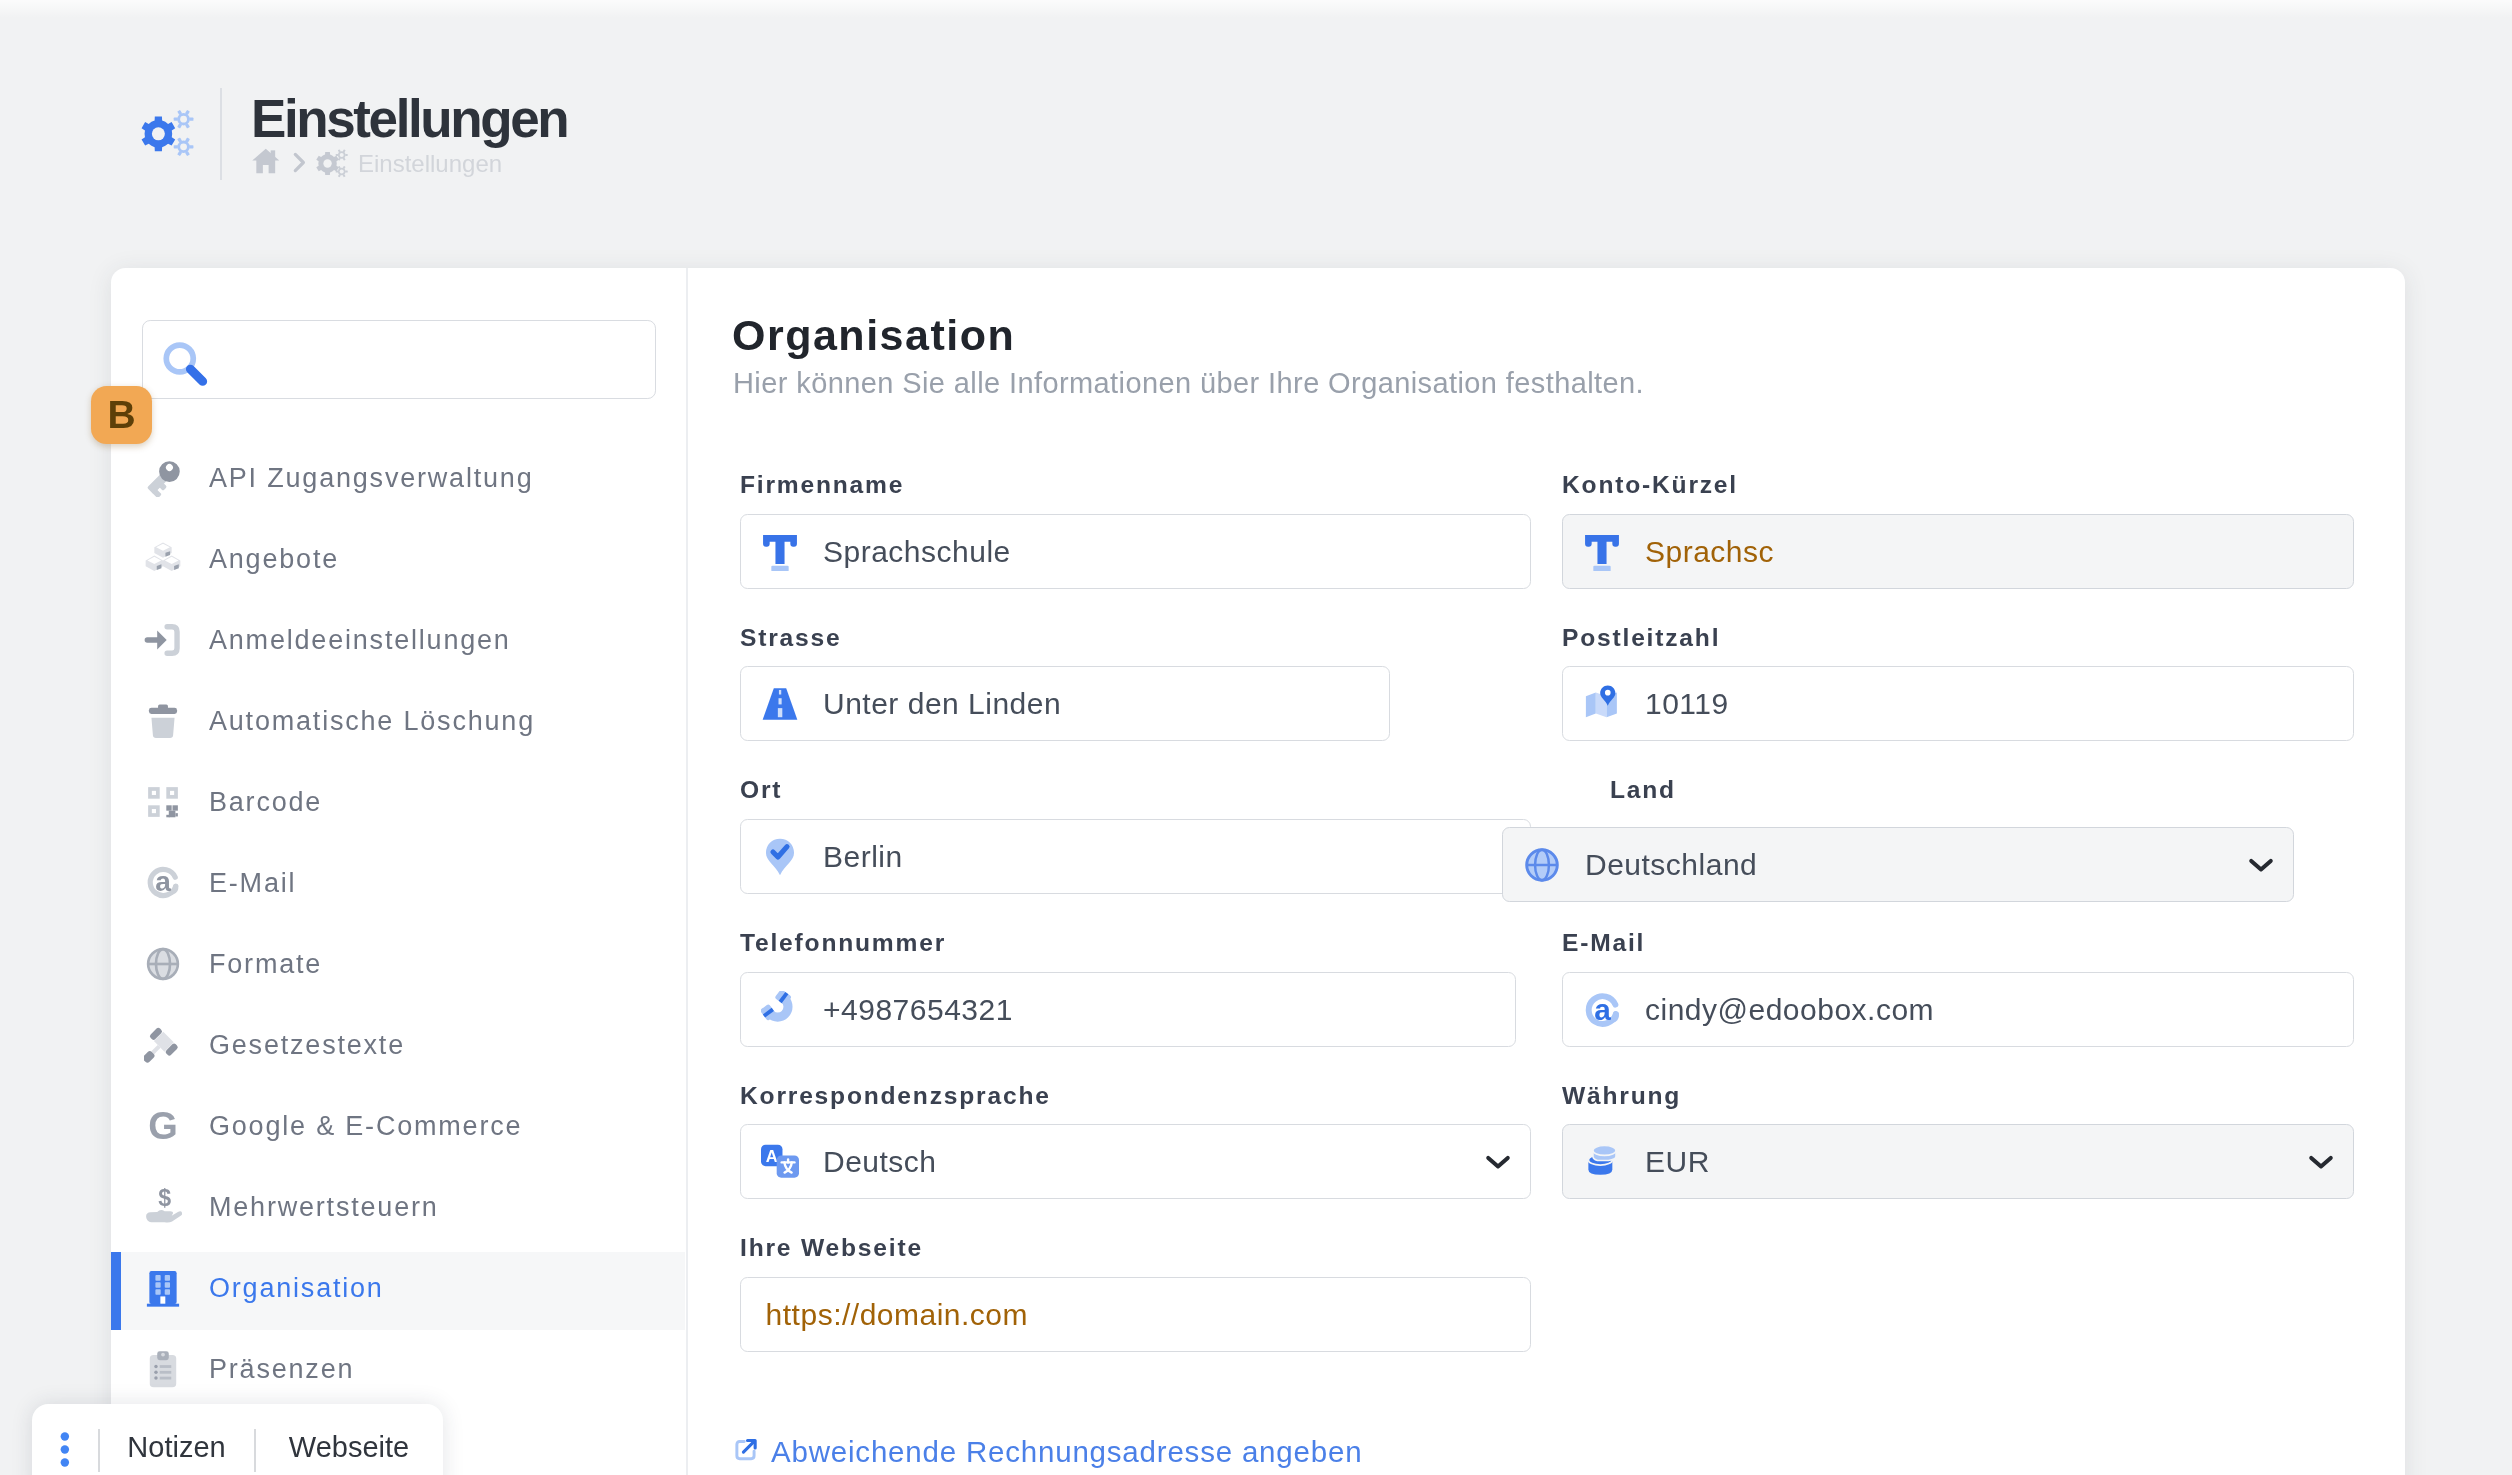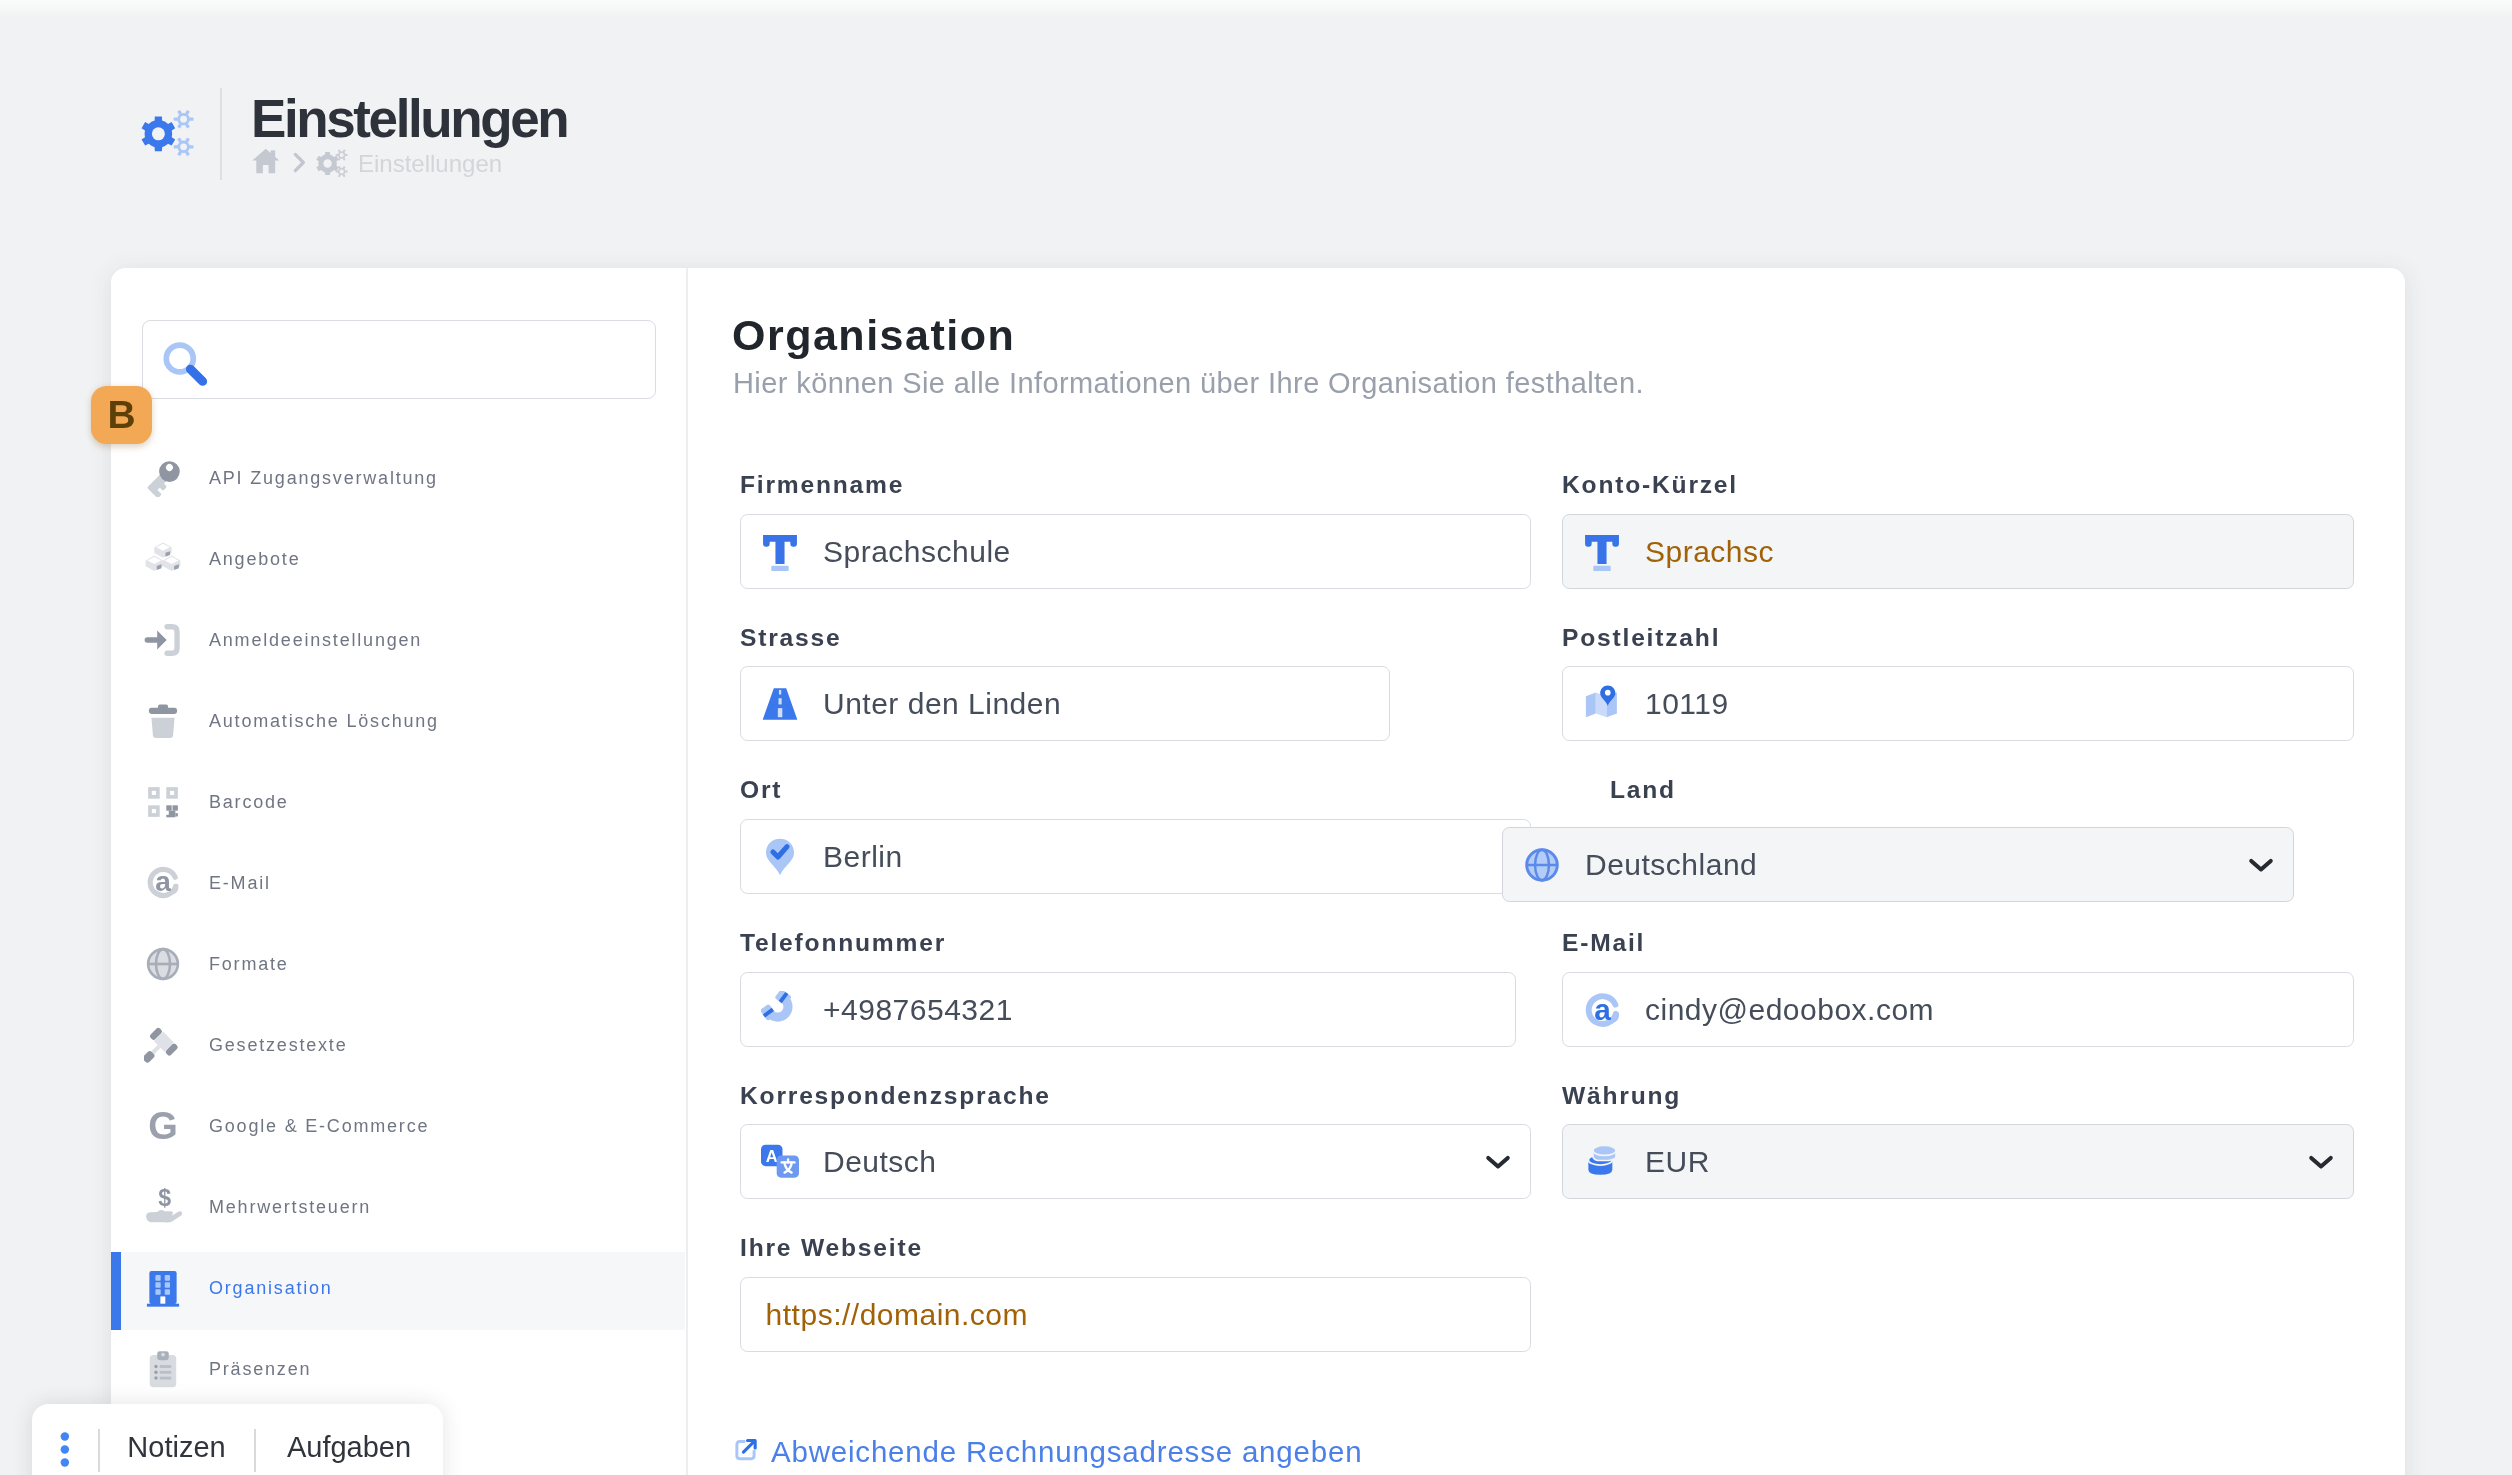--- a/index.html
+++ b/index.html
@@ -13,21 +13,21 @@
 #crumb-chev { left:292px; top:152px; }
 #crumb-gears { left:315px; top:147px; }
 #crumb-txt { left:358px; top:150px; font-size:24px; color:#d2d5da; }
 #card { left:111px; top:268px; width:2294px; height:1262px; background:#ffffff; border-radius:14.7px; box-shadow:0 3.3px 24.6px rgba(45,55,70,0.10); }
 #side-divider { left:686px; top:268px; width:1.6px; height:1208px; background:#eceef1; }
 #search { left:142px; top:320px; width:514px; height:79px; border:1.6px solid #d9dce1; border-radius:8.2px; background:#fff; }
 #search svg { position:absolute; left:0px; top:4.1px; }
 #badge-b { left:91px; top:386px; width:61px; height:58px; background:#f2a854; border-radius:15.6px; color:#5d3f08; font-size:39px; font-weight:bold; display:flex; align-items:center; justify-content:center; box-shadow:0 2.5px 6.6px rgba(120,80,20,0.25); }
 .mi { left:111px; width:574px; height:78px; }
 .mi .ico { position:absolute; left:33px; top:50%; transform:translateY(-50%); width:38px; height:38px; }
-.mi .txt { position:absolute; left:98px; top:50%; transform:translateY(-50%); font-size:18px; letter-spacing:1.8px; color:#6f7582; white-space:nowrap; }
+.mi .txt { position:absolute; left:98px; top:50%; transform:translateY(-50%); font-size:27px; letter-spacing:1.8px; color:#6f7582; white-space:nowrap; }
 .mi.active .txt { color:#3b78ec; }
 #act-bar { left:111px; width:9.8px; background:#3b78ec; }
 #tabs { left:32px; top:1404px; width:411px; height:90px; background:#fff; border-radius:16.4px 16.4px 0 0; box-shadow:0 0 21px rgba(40,50,70,0.13); }
 #tabs .sep { position:absolute; top:25.4px; width:1.6px; height:43px; background:#d8dadd; }
 #tabs .tab { position:absolute; top:24.6px; height:36px; line-height:36px; font-size:29px; color:#30353d; text-align:center; }
 #content-h2 { left:732px; top:311px; font-size:43px; letter-spacing:1.5px; font-weight:bold; color:#21252c; }
 #content-sub { left:733px; top:367px; font-size:29px; letter-spacing:0.4px; color:#99a0ab; }
 .lbl { font-size:24.6px; letter-spacing:1.8px; font-weight:bold; color:#3a4150; white-space:nowrap; }
 .inp { height:75px; border:1.6px solid #d8dbe0; border-radius:7.4px; background:#fff; }
 .inp.gray { background:#f4f5f6; border-color:#d2d6dc; }
@@ -359,15 +359,15 @@
   </div>
 <div class="abs" id="tabs">
     <div style="position:absolute; left:23px; top:26px;"><svg width="19.7" height="39" viewBox="0 0 24 48">
         <circle cx="12" cy="8" r="5.2" fill="#4285f4"></circle>
         <circle cx="12" cy="24" r="5.2" fill="#4285f4"></circle>
         <circle cx="12" cy="40" r="5.2" fill="#4285f4"></circle>
       </svg></div>
     <div class="sep" style="left:66px;"></div>
     <div class="tab" style="left:79px; width:131px;">Notizen</div>
     <div class="sep" style="left:222px;"></div>
-    <div class="tab" style="left:235px; width:164px;">Aufgaben</div>
+    <div class="tab" style="left:235px; width:164px;">Webseite</div>
   </div>
 
 
 </body></html>

